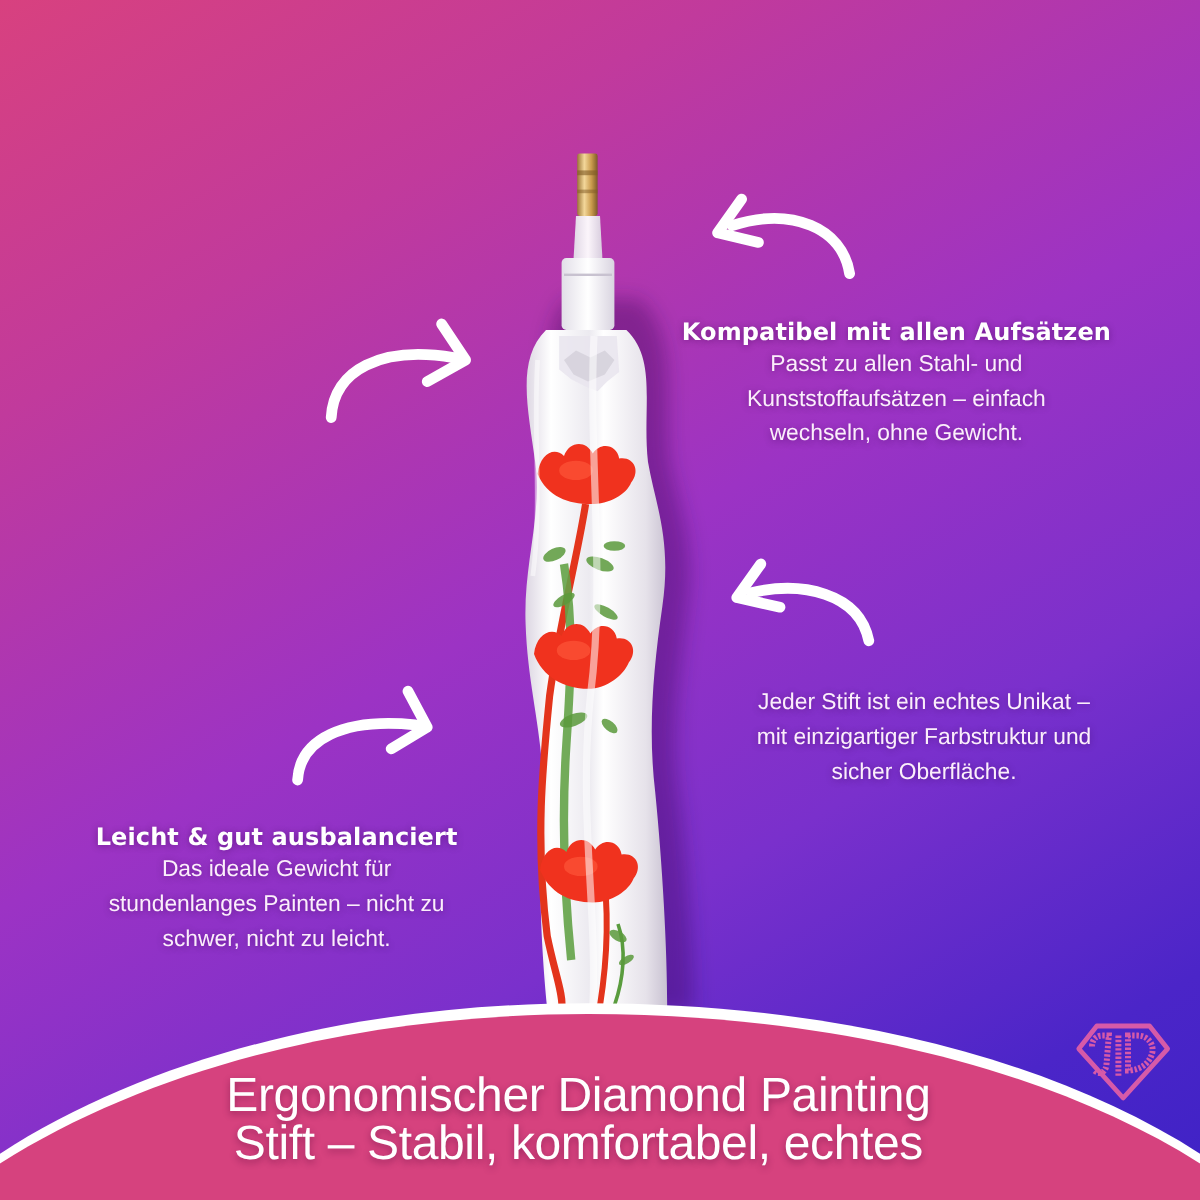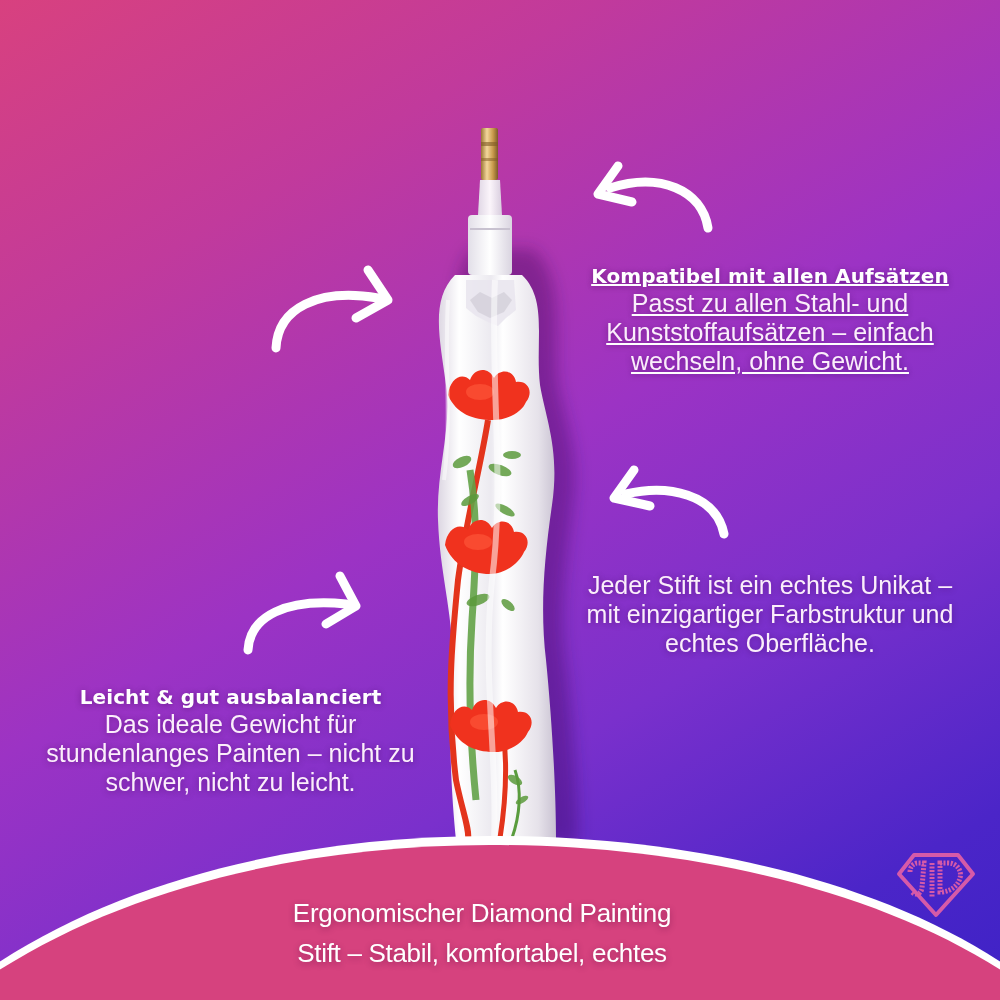--- a/index.html
+++ b/index.html
@@ -10,34 +10,34 @@
   }
   .stage { position: absolute; inset: 0; }
 
   
   .pen { position: absolute; left: 0; top: 0; width: 1000px; height: 1000px; pointer-events: none; }
   .pen svg { position: absolute; left: 0; top: 0; }
 
   
   .feature { position: absolute; text-align: center; color: #fff; text-shadow: 0 1px 6px rgba(60,0,80,0.45); }
   .feature .title { font-family: "DejaVu Sans", sans-serif; font-weight: bold; font-size: 20px; line-height: 26px; letter-spacing: 0.1px; }
-  .feature .desc { font-family: "Liberation Sans", sans-serif; font-size: 25px; line-height: 29px; color: #fbeefb; }
+  .feature .desc { font-family: "Liberation Sans", sans-serif; font-size: 19px; line-height: 29px; color: #fbeefb; }
 
-  #f-compat { left: 560px; top: 263px; width: 420px; text-decoration: underline; }
+  #f-compat { left: 537px; top: 263px; width: 420px; }
   #f-ergo   { left: 45px;  top: 371px; width: 375px; }
   #f-schlicht { left: 560px; top: 571px; width: 420px; }
   #f-leicht { left: 28px; top: 684px; width: 405px; }
 
   .arrow { position: absolute; }
 
   
   .banner { position: absolute; left: 0; top: 0; width: 1000px; height: 1000px; pointer-events: none; }
   .banner-text {
     position: absolute; left: 0; width: 964px; top: 893px; text-align: center;
-    color: #fff; font-family: "Liberation Sans", sans-serif; font-size: 26px; line-height: 40px;
+    color: #fff; font-family: "Liberation Sans", sans-serif; font-size: 40px; line-height: 40px;
     text-shadow: 0 2px 6px rgba(90,10,60,0.45); letter-spacing: -0.3px;
   }
 
   .logo { position: absolute; left: 896px; top: 852px; width: 80px; height: 66px; }
 </style>
 </head>
 <body>
 
 <div class="stage">
 
@@ -141,21 +141,21 @@
     <div class="title">Kompatibel mit allen Aufsätzen</div>
     <div class="desc">Passt zu allen Stahl- und</div>
     <div class="desc">Kunststoffaufsätzen – einfach</div>
     <div class="desc">wechseln, ohne Gewicht.</div>
   </div>
 
 
   <div class="feature" id="f-schlicht">
     <div class="desc">Jeder Stift ist ein echtes Unikat –</div>
     <div class="desc">mit einzigartiger Farbstruktur und</div>
-    <div class="desc">echtes Oberfläche.</div>
+    <div class="desc">sicher Oberfläche.</div>
   </div>
 
   <div class="feature" id="f-leicht">
     <div class="title">Leicht &amp; gut ausbalanciert</div>
     <div class="desc">Das ideale Gewicht für</div>
     <div class="desc">stundenlanges Painten – nicht zu</div>
     <div class="desc">schwer, nicht zu leicht.</div>
   </div>
 
   <svg class="banner" width="1000" height="1000" viewBox="0 0 1000 1000">

